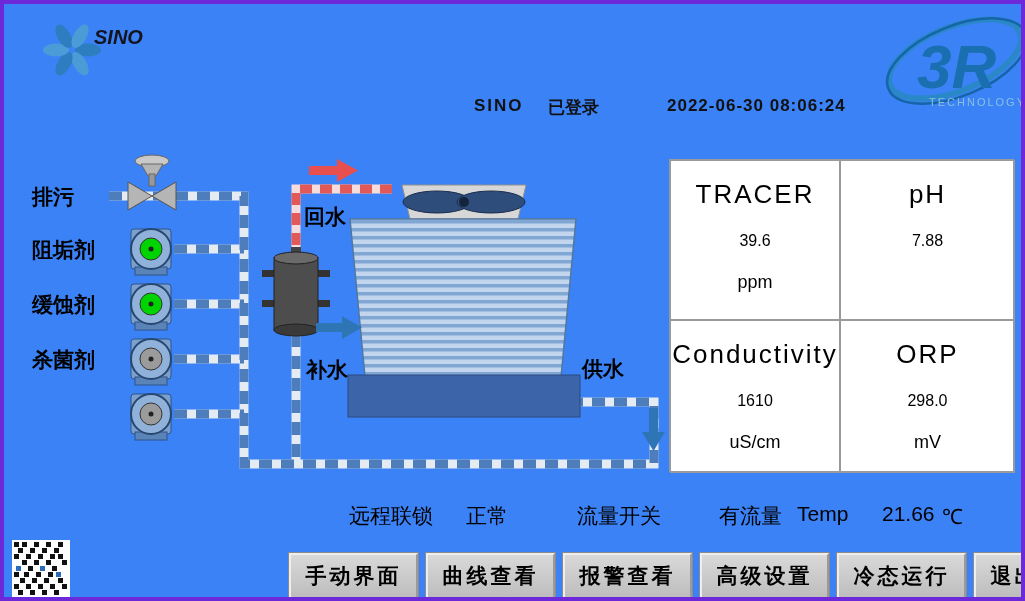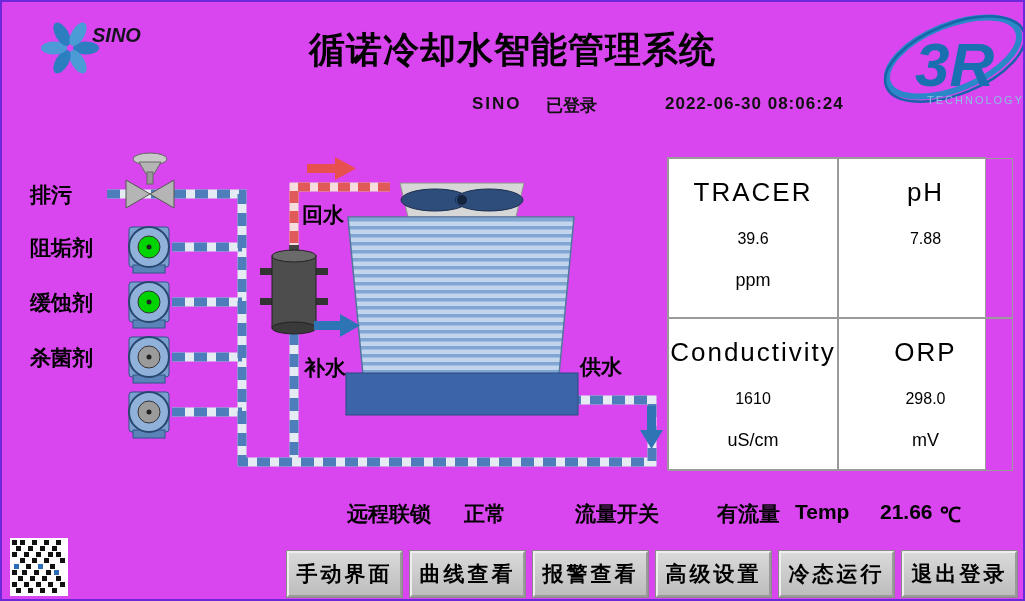--- a/index.html
+++ b/index.html
@@ -1,49 +1,49 @@
 <!DOCTYPE html>
 <html><head>
 <meta charset="utf-8">
 <style>
   * { margin:0; padding:0; box-sizing:border-box; }
   html,body { background:#fff; font-family:"Liberation Sans", sans-serif; }
-  .screen { position:relative; width:1025px; height:601px; background:#d946ef;
-            border:2px solid #6d28d9; overflow:hidden; }
+  .screen { position:relative; width:1025px; height:601px; background:#3b82f6;
+            border:4px solid #6d28d9; overflow:hidden; }
 
   .diagram-svg { position:absolute; left:0; top:0; }
 
   .page-title { position:absolute; left:0; top:24px; width:100%; text-align:center;
                 font-size:36px; font-weight:bold; color:#000; letter-spacing:1px; }
 
   .login-line span { position:absolute; top:92px; font-size:17px; font-weight:bold; color:#111; }
   .login-user   { left:470px; letter-spacing:2px; }
   .login-status { left:544px; }
   .login-dt     { left:663px; letter-spacing:1px; }
 
   .logo-sino { position:absolute; left:24px; top:6px; width:130px; height:72px; }
   .logo-3r   { position:absolute; left:873px; top:0px; width:152px; height:120px; }
 
   .dlabel { position:absolute; font-size:21px; font-weight:bold; color:#000; white-space:nowrap; }
 
-  .panel { position:absolute; left:665px; top:155px; width:319px; height:313px;
+  .panel { position:absolute; left:665px; top:155px; width:345px; height:313px;
            display:grid; grid-template-columns:170px 175px; grid-template-rows:160px 153px;
            border:1px solid #9a9a9a; background:#fff; }
   .cell  { border:1px solid #9a9a9a; display:flex; flex-direction:column; align-items:center;
            padding-top:18px; gap:22px; }
   .m-name  { font-size:26px; color:#000; letter-spacing:2px; }
   .m-value { font-size:16px; color:#000; }
   .m-unit  { font-size:18px; color:#000; }
 
-  .sbar { position:absolute; top:498px; font-size:21px; font-weight:bold; color:#000; white-space:nowrap; }
+  .sbar { position:absolute; top:498px; font-size:21px; font-weight:normal; color:#000; white-space:nowrap; }
   .sb-1 { left:345px; } .sb-2 { left:462px; } .sb-3 { left:573px; }
   .sb-4 { left:695px;margin-left:20px; } .sb-5 { left:793px; } .sb-6 { left:878px; } .sb-7 { left:938px; }
 
   .button-bar { position:absolute; left:285px; top:549px; display:flex; gap:8px; }
-  .hmi-btn { width:115px; height:46px; background:linear-gradient(#d9d9d9,#bdbdbd);
+  .hmi-btn { width:129px; height:46px; background:linear-gradient(#d9d9d9,#bdbdbd);
              border:2px outset #eee; outline:1px solid #8a8a8a;
              font-family:"Liberation Sans", sans-serif; font-size:21px; font-weight:bold;
              letter-spacing:3px; color:#000; cursor:pointer; }
 
   .qr { position:absolute; left:8px; top:536px; }
 
   .pump-body { fill:#7ba0cf; stroke:#2f5588; }
   .pump-base { fill:#5a83b8; stroke:#2f5588; }
   .pump-ring { fill:#8fb1da; stroke:#27476f; stroke-width:2; }
 </style>
@@ -164,21 +164,20 @@
 
   <div class="logo-3r">
     <svg width="152" height="120" viewBox="0 0 152 120">
       <ellipse cx="78" cy="55" rx="70" ry="32" fill="none" stroke="#2b88c8" stroke-width="6" transform="rotate(-22 78 55)"></ellipse>
       <ellipse cx="80" cy="57" rx="74" ry="35" fill="none" stroke="#1565a8" stroke-width="2.5" transform="rotate(-22 80 57)"></ellipse>
       <text x="40" y="84" font-size="62" font-style="italic" font-weight="bold" fill="#1a6fb0">3R</text>
       <text x="52" y="102" font-size="11" letter-spacing="2" fill="#88c0e0">TECHNOLOGY</text>
     </svg>
   </div>
 
-  <div class="page-title">循诺冷却水智能管理系统</div>
   <div class="login-line">
     <span class="login-user">SINO</span>
     <span class="login-status">已登录</span>
     <span class="login-dt">2022-06-30  08:06:24</span>
   </div>
 
   <span class="dlabel" style="left:28px;top:179px">排污</span>
   <span class="dlabel" style="left:28px;top:232px">阻垢剂</span>
   <span class="dlabel" style="left:28px;top:287px">缓蚀剂</span>
   <span class="dlabel" style="left:28px;top:342px">杀菌剂</span>

